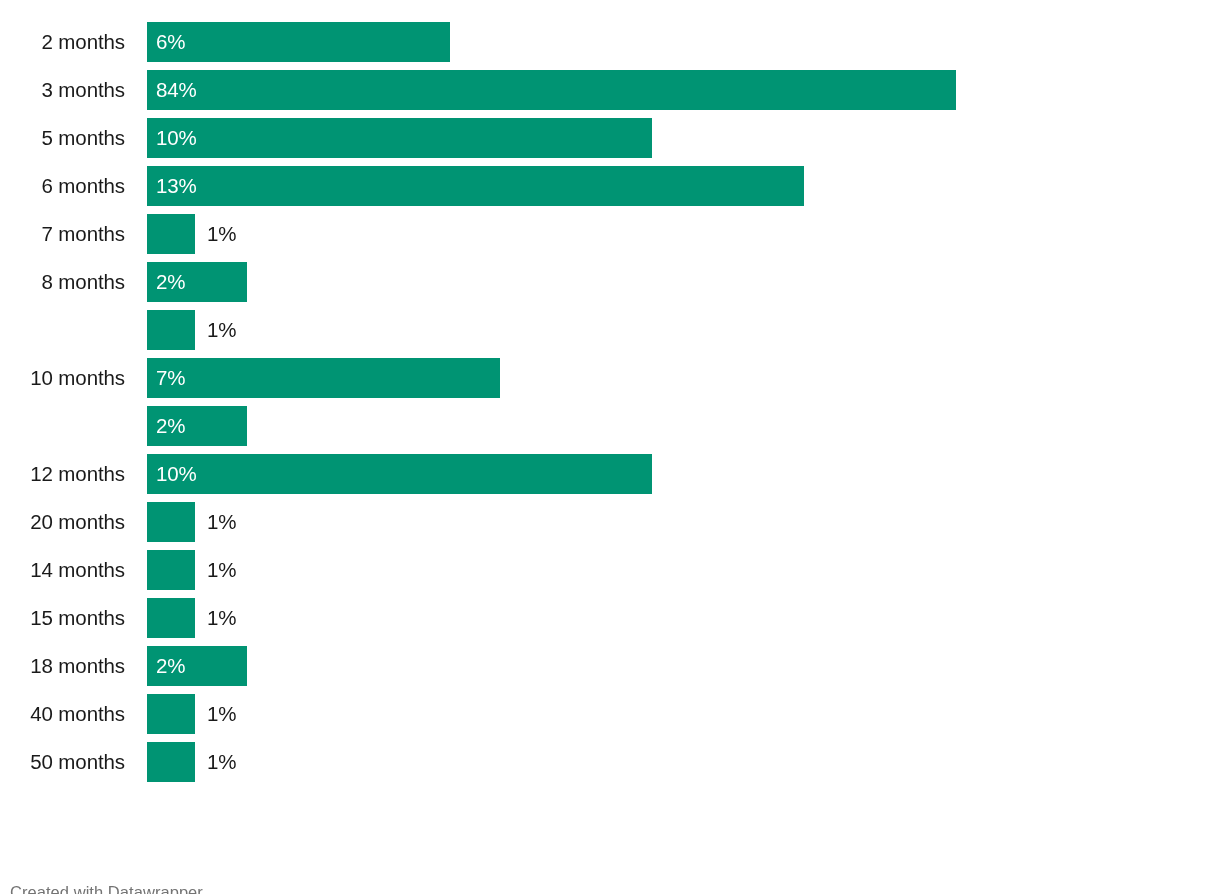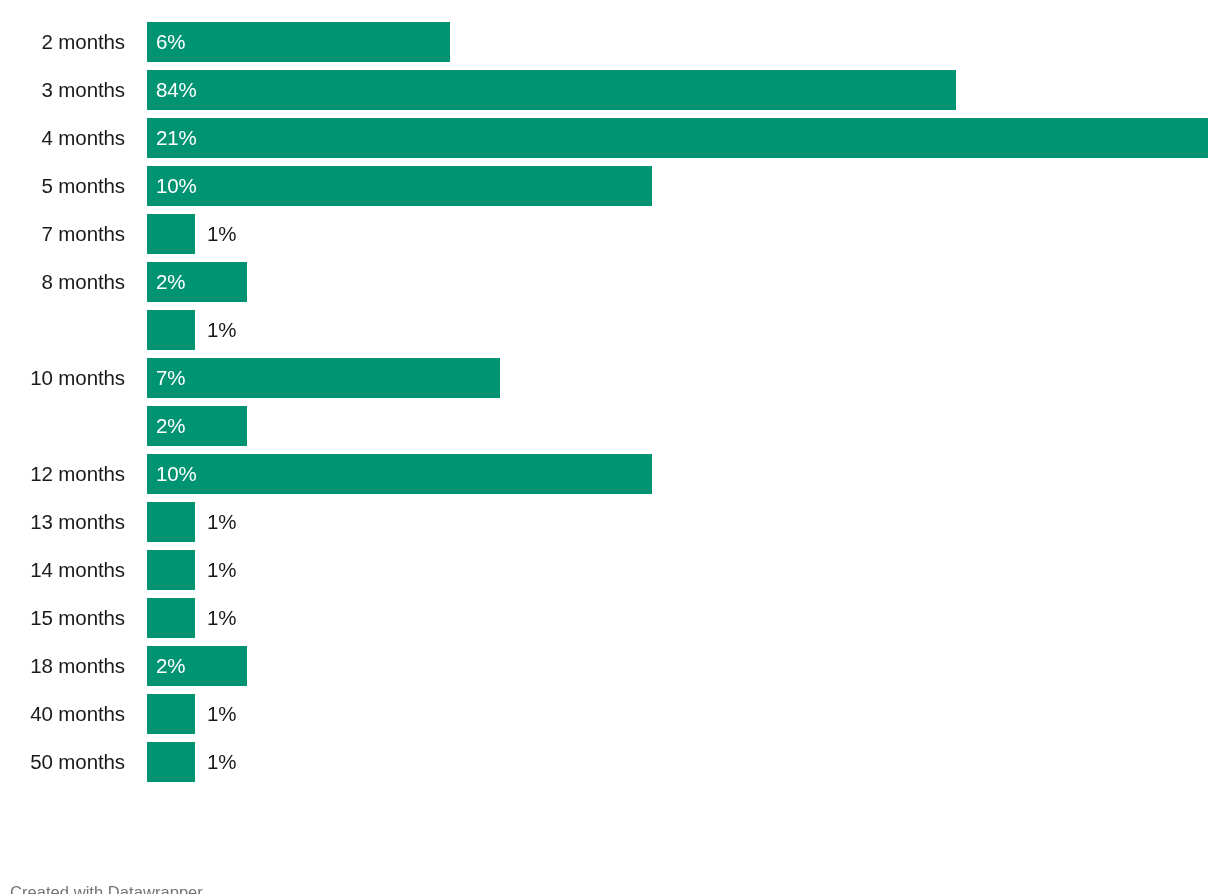--- a/index.html
+++ b/index.html
@@ -110,34 +110,34 @@
         </div>
       </div>
       <div class="bar-row">
         <div class="row-label">3 months</div>
         <div class="bar-track">
           <div class="bar-fill" style="width: 809px; background: rgb(0, 148, 115);"></div>
           <div class="bar-value inside">84%</div>
         </div>
       </div>
       <div class="bar-row">
-        <div class="row-label">4 months</div>
-        <div class="bar-track">
-          <div class="bar-fill" style="width: 1061px; background: rgb(0, 148, 115);"></div>
-          <div class="bar-value inside">21%</div>
-        </div>
-      </div>
-      <div class="bar-row">
         <div class="row-label">5 months</div>
         <div class="bar-track">
           <div class="bar-fill" style="width: 505px; background: rgb(0, 148, 115);"></div>
           <div class="bar-value inside">10%</div>
         </div>
       </div>
       <div class="bar-row">
+        <div class="row-label">6 months</div>
+        <div class="bar-track">
+          <div class="bar-fill" style="width: 657px; background: rgb(0, 148, 115);"></div>
+          <div class="bar-value inside">13%</div>
+        </div>
+      </div>
+      <div class="bar-row">
         <div class="row-label">7 months</div>
         <div class="bar-track">
           <div class="bar-fill" style="width: 48px; background: rgb(0, 148, 115);"></div>
           <div class="bar-value outside" style="left: 60px;">1%</div>
         </div>
       </div>
       <div class="bar-row">
         <div class="row-label">8 months</div>
         <div class="bar-track">
           <div class="bar-fill" style="width: 100px; background: rgb(0, 148, 115);"></div>
@@ -164,21 +164,21 @@
         </div>
       </div>
       <div class="bar-row">
         <div class="row-label">12 months</div>
         <div class="bar-track">
           <div class="bar-fill" style="width: 505px; background: rgb(0, 148, 115);"></div>
           <div class="bar-value inside">10%</div>
         </div>
       </div>
       <div class="bar-row">
-        <div class="row-label">13 months</div>
+        <div class="row-label">20 months</div>
         <div class="bar-track">
           <div class="bar-fill" style="width: 48px; background: rgb(0, 148, 115);"></div>
           <div class="bar-value outside" style="left: 60px;">1%</div>
         </div>
       </div>
       <div class="bar-row">
         <div class="row-label">14 months</div>
         <div class="bar-track">
           <div class="bar-fill" style="width: 48px; background: rgb(0, 148, 115);"></div>
           <div class="bar-value outside" style="left: 60px;">1%</div>

